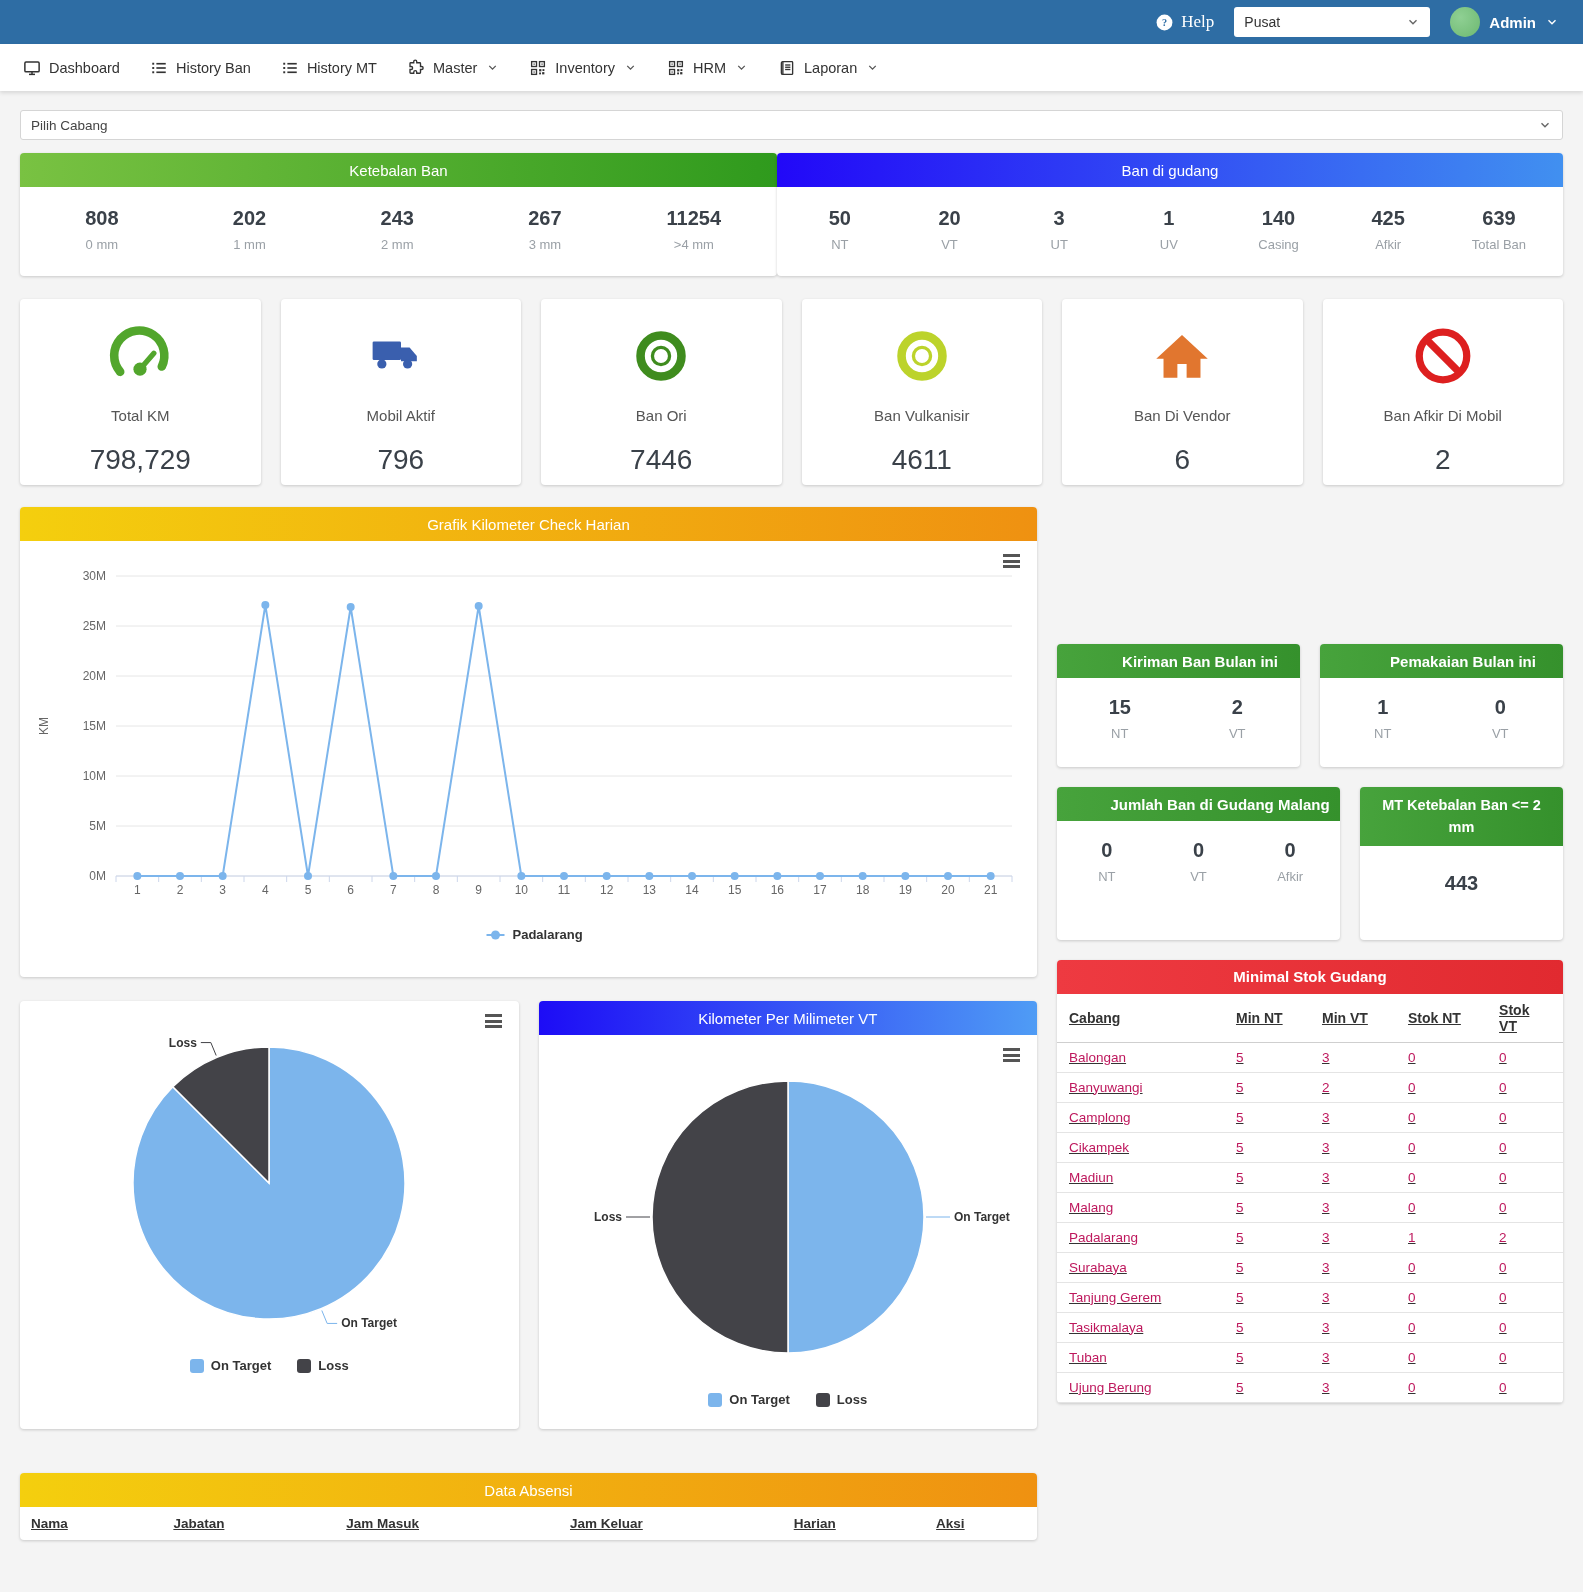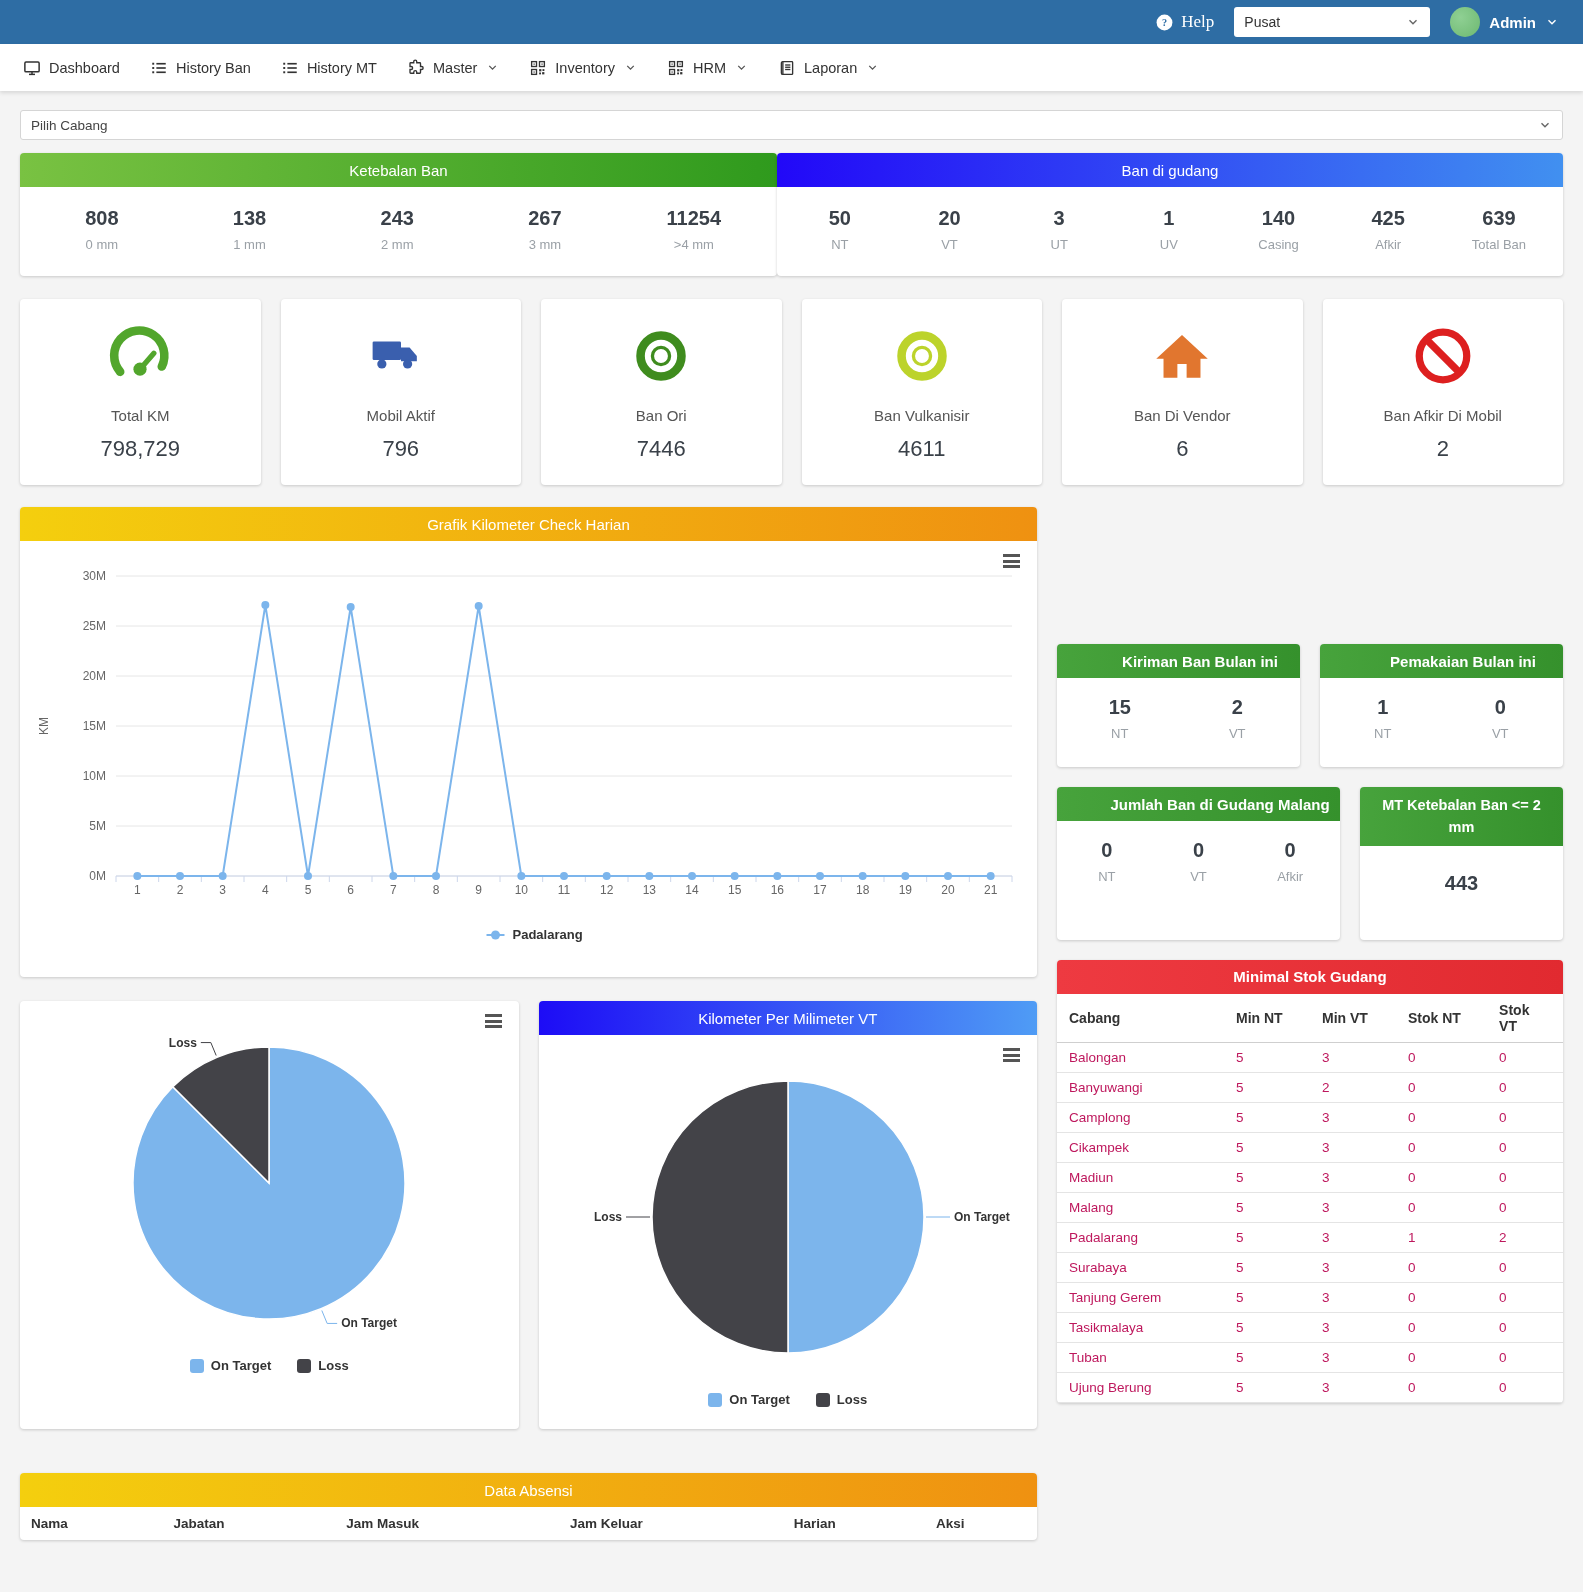--- a/index.html
+++ b/index.html
@@ -50,36 +50,36 @@
   .summary-row .card:last-child  { flex: 1; }
   .stats-row { display: flex; justify-content: space-around; padding: 20px 8px 24px; }
   .stat { text-align: center; min-width: 52px; }
   .stat .v { font-size: 20px; font-weight: bold; color: #3a4149; }
   .stat .l { font-size: 13px; color: #9aa0a6; margin-top: 7px; }
   
   .cards-row { display: grid; grid-template-columns: repeat(6, 1fr); gap: 20px; margin-bottom: 22px; }
   .icon-card { height: 186px; text-align: center; padding-top: 24px; }
   .icon-card svg { width: 80px; height: 66px; }
   .icon-card .t { font-size: 15px; color: #555; margin-top: 14px; }
-  .icon-card .v { font-size: 22px; color: #3a4149; margin-top: 12px; }
+  .icon-card .v { font-size: 28px; color: #3a4149; margin-top: 20px; }
   
   .content-row { display: flex; gap: 20px; align-items: center; }
   .col-left  { width: 1017px; flex: none; }
   .col-right { flex: 1; min-width: 0; }
   .chart-body { position: relative; }
   .hamburger { position: absolute; top: 13px; right: 17px; width: 17px; cursor: pointer; }
   .hamburger span { display: block; height: 3px; background: #555; margin-bottom: 2.5px; }
   .pies-row { display: flex; gap: 20px; margin-top: 24px; }
   .pie-card { flex: 1; height: 428px; }
   .pie-legend { display: flex; justify-content: center; gap: 26px; margin-top: 1px; }
   .pl-item { display: flex; align-items: center; gap: 7px; font-size: 13px; font-weight: bold;
              color: #333; cursor: pointer; }
   .swatch { width: 14px; height: 14px; border-radius: 3px; }
   .absensi-card { margin-top: 44px; }
-  .data-table { width: 100%; border-collapse: collapse; }
+  .data-table { width: 100%; border-collapse: collapse; text-decoration: underline; }
   .data-table th { font-size: 13.5px; color: #333; text-align: left; padding: 9px 11px; }
   .absensi-table th:nth-child(1){width:14%} .absensi-table th:nth-child(2){width:17%}
   .absensi-table th:nth-child(3){width:22%} .absensi-table th:nth-child(4){width:22%}
   .absensi-table th:nth-child(5){width:14%} .absensi-table th:nth-child(6){width:11%}
   
   .mini-row { display: flex; gap: 20px; margin-bottom: 20px; }
   .mini-card { flex: 1; }
   .mini-card .stats-row { padding: 18px 4px 26px; }
   .jumlah-card { flex: 0 0 283px; }
   .mt-card .card-header { height: auto; padding: 8px 14px; line-height: 1.45; text-align: center;
@@ -228,21 +228,21 @@
 
   <div class="summary-row">
     <div class="card">
       <div class="card-header g-green">Ketebalan Ban</div>
       <div class="stats-row">
           <div class="stat">
             <div class="v">808</div>
             <div class="l">0 mm</div>
           </div>
           <div class="stat">
-            <div class="v">138</div>
+            <div class="v">202</div>
             <div class="l">1 mm</div>
           </div>
           <div class="stat">
             <div class="v">243</div>
             <div class="l">2 mm</div>
           </div>
           <div class="stat">
             <div class="v">267</div>
             <div class="l">3 mm</div>
           </div>

